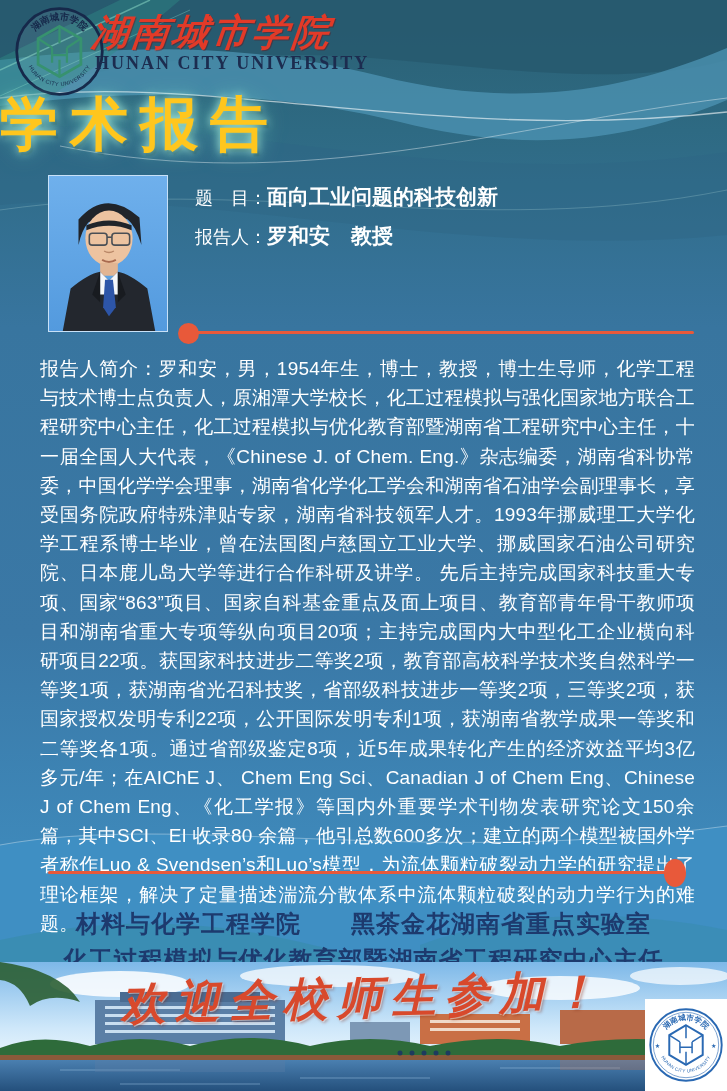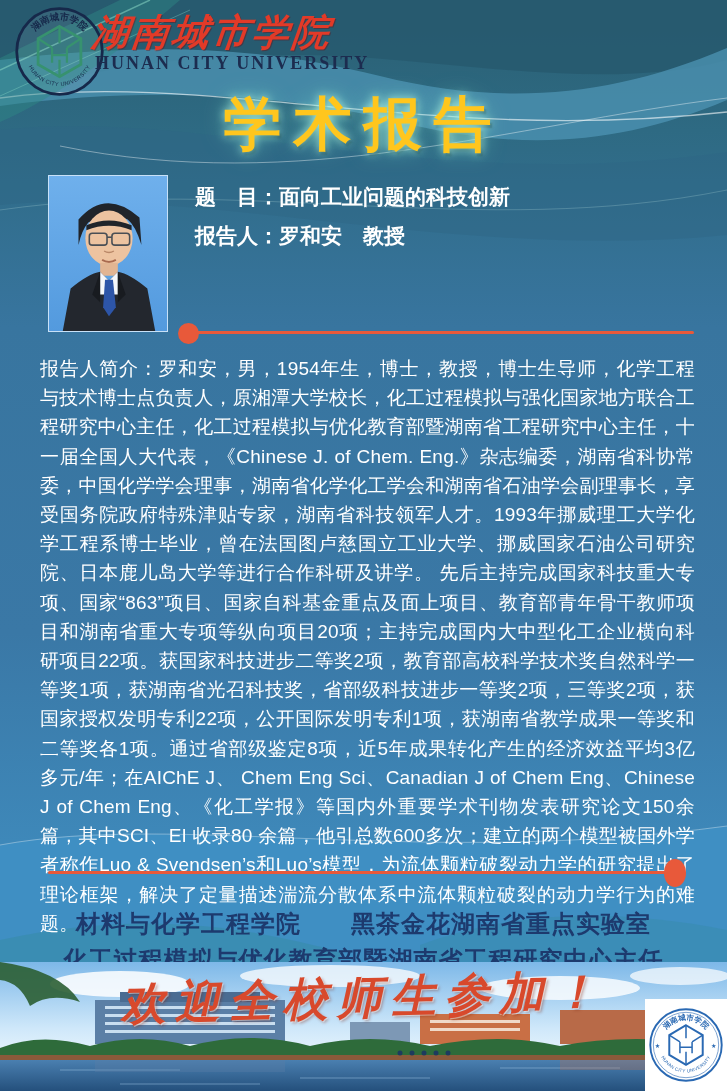--- a/index.html
+++ b/index.html
@@ -21,35 +21,35 @@
   }
   .brand-en {
     position:absolute; left:95px; top:53px;
     font-family:"Liberation Serif", serif; font-size:18px; font-weight:bold;
     color:#1c2c4f; letter-spacing:2px; white-space:nowrap;
   }
 
   
   .main-title {
     position:absolute; top:86px; left:0; width:100%;
-    text-align:center; font-size:58px; font-weight:bold; color:#ffc61d;
+    font-size:58px; font-weight:bold; color:#ffc61d;
     letter-spacing:12px;
     text-shadow:0 0 10px rgba(180,245,225,.95), 0 0 22px rgba(120,225,205,.65),
                 2px 3px 2px rgba(15,60,70,.5);
   }
 
   
   .info-panel { position:absolute; top:175px; left:48px; right:24px; height:160px; }
   .portrait {
     position:absolute; left:0; top:0; width:120px; height:157px;
     border:1px solid rgba(255,255,255,.65); background:#63a8e8;
   }
   .info-rows { position:absolute; left:147px; top:2px; right:0; }
   .info-row { height:39px; line-height:39px; white-space:nowrap; }
-  .info-label { font-size:21px; font-weight:bold; color:#ffffff; }
+  .info-label { font-size:18px; font-weight:normal; color:#ffffff; }
   .info-value { font-size:21px; font-weight:bold; color:#ffffff; }
 
   
   .divider { position:absolute; height:3px; background:#e8593a; border-radius:2px; }
   .divider-dot { position:absolute; background:#e8593a; border-radius:50%; }
   #divider1 { top:331px; left:196px; width:498px; }
   #divider1-dot { top:323px; left:178px; width:21px; height:21px; }
   #divider2 { top:871px; left:48px; width:622px; }
   #divider2-dot { top:859px; left:664px; width:22px; height:28px; border-radius:50% / 50%; }
 

